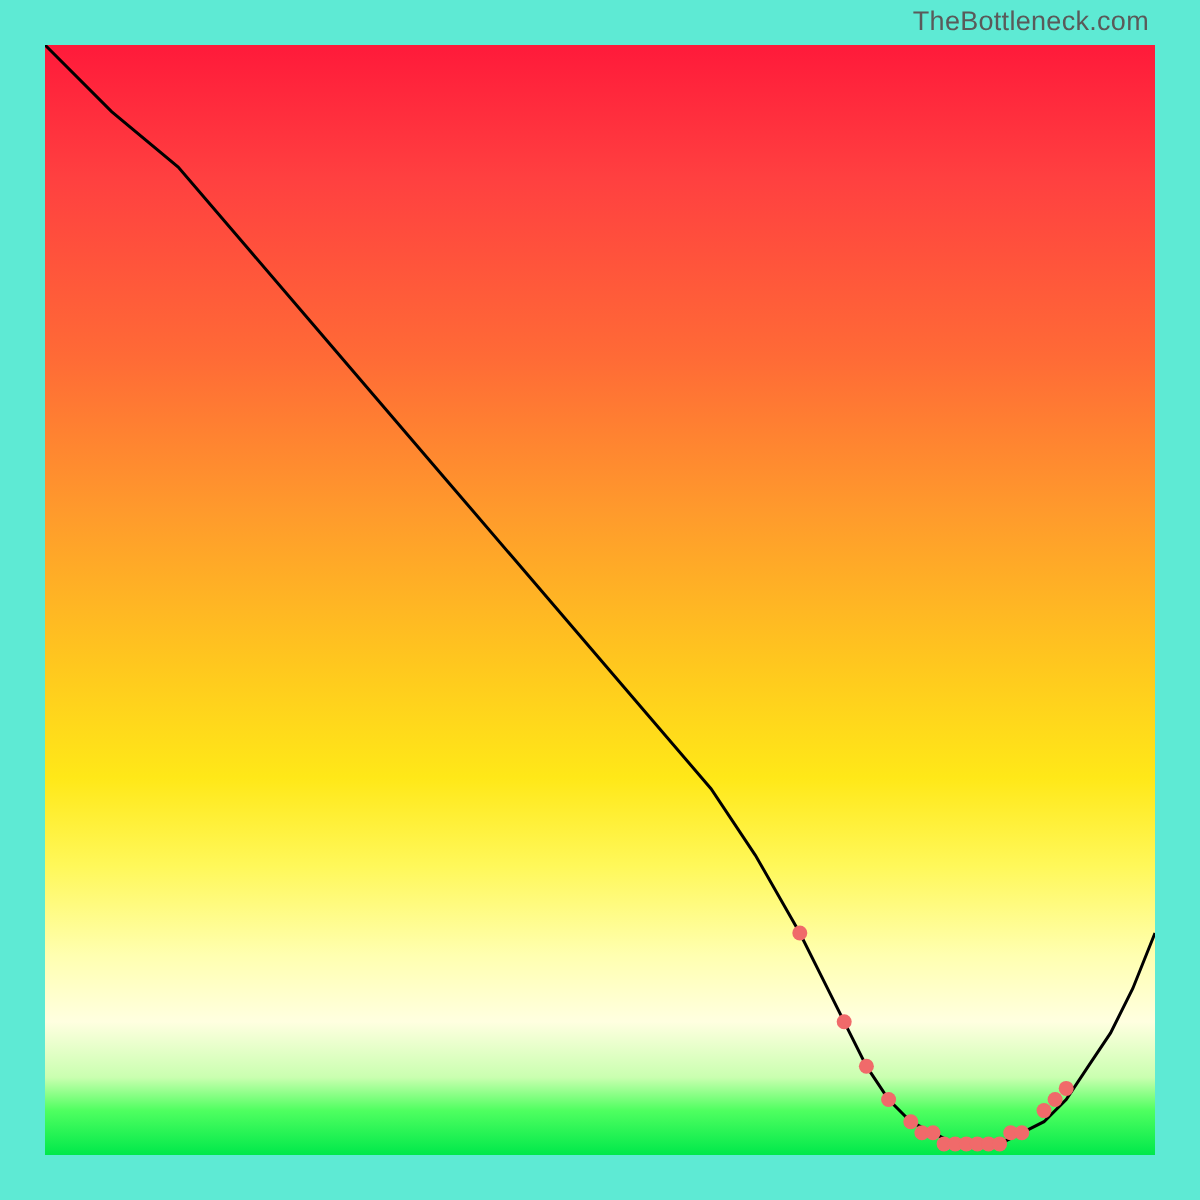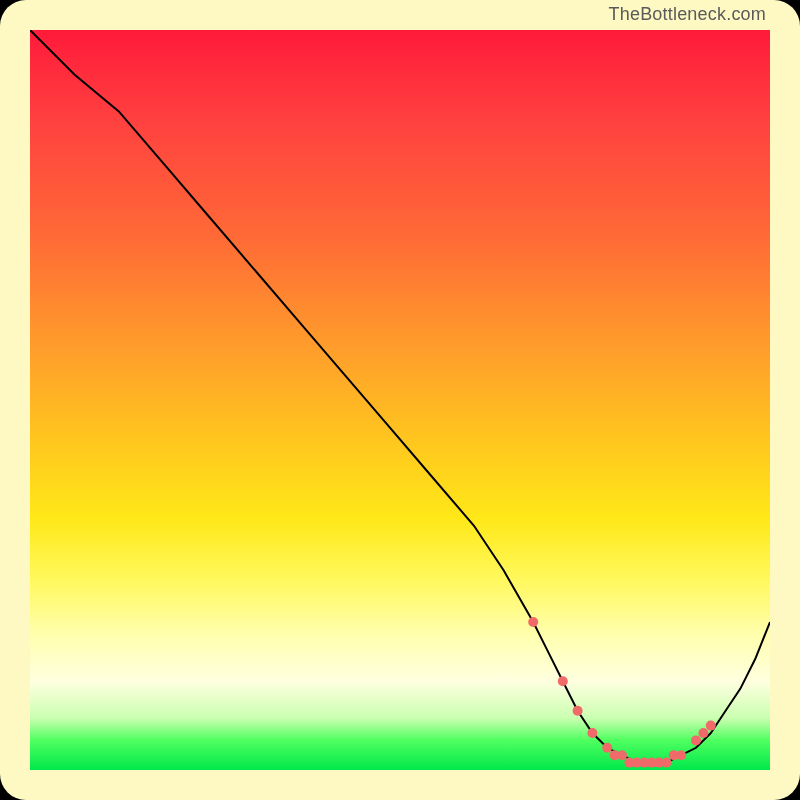--- a/index.html
+++ b/index.html
@@ -7,22 +7,21 @@
     padding: 0;
     width: 800px;
     height: 800px;
     background: #000;
     overflow: hidden;
   }
   .frame {
     position: relative;
     width: 800px;
     height: 800px;
-    background: #fef9c3;
-    border-radius: 26px;
+    background: #5eead4;
   }
   .plot-area {
     position: absolute;
     left: 30px;
     top: 30px;
     width: 740px;
     height: 740px;
     
     background: linear-gradient(to bottom,
       #ff1a3a 0%,

